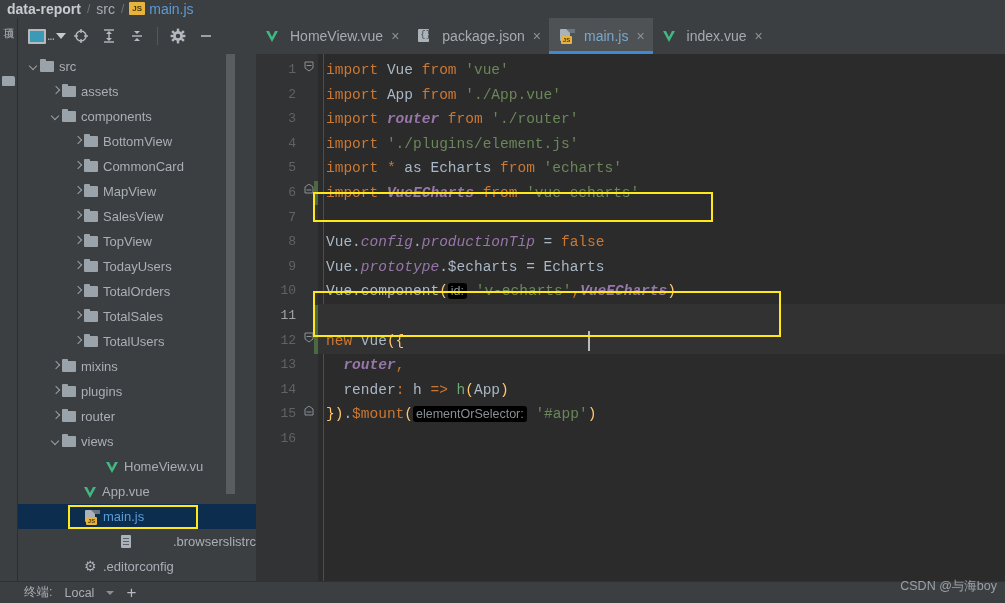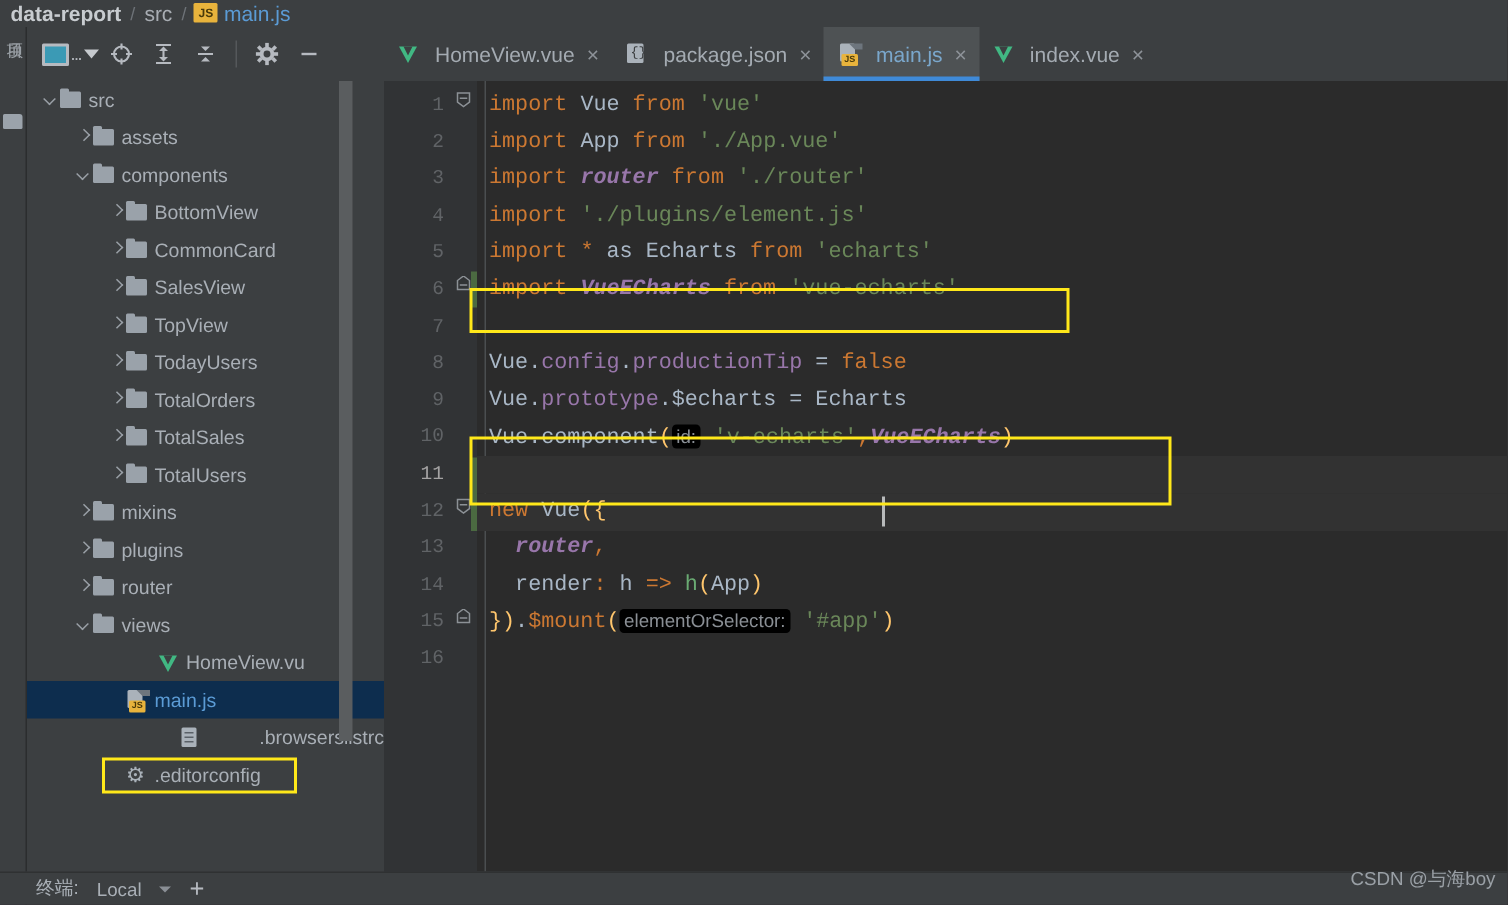--- a/index.html
+++ b/index.html
@@ -324,21 +324,21 @@
   .cline { height: 24.6px; line-height: 24.6px; }
   .curline-bg {
     position: absolute; left: 62px; right: 0;
     height: 24.6px;
     background: #323232;
   }
   .tok-kw  { color: #cc7832; }
   .tok-id  { color: #a9b7c6; }
   .tok-str { color: #6a8759; }
   .tok-ital{ color: #9876aa; font-style: italic; font-weight: bold; }
-  .tok-prop{ color: #9876aa; }
+  .tok-prop{ color: #9876aa; font-style: italic; }
   .tok-fn  { color: #ffc66d; }
   .tok-grn { color: #6aab73; }
   .hintchip {
     background: #000000;
     color: #8a8f95;
     border-radius: 3px;
     padding: 1px 3px;
     font-size: 12.5px;
     font-family: Liberation Sans, sans-serif;
     font-style: normal;
@@ -473,20 +473,25 @@
         <span class="tree-label">BottomView</span>
       </div>
       <div class="tree-row" style="padding-left: 55px;">
         <span class="arrow closed"></span>
         <span class="ico ico-folder"></span>
         <span class="tree-label">CommonCard</span>
       </div>
       <div class="tree-row" style="padding-left: 55px;">
         <span class="arrow closed"></span>
         <span class="ico ico-folder"></span>
+        <span class="tree-label">MapView</span>
+      </div>
+      <div class="tree-row" style="padding-left: 55px;">
+        <span class="arrow closed"></span>
+        <span class="ico ico-folder"></span>
         <span class="tree-label">SalesView</span>
       </div>
       <div class="tree-row" style="padding-left: 55px;">
         <span class="arrow closed"></span>
         <span class="ico ico-folder"></span>
         <span class="tree-label">TopView</span>
       </div>
       <div class="tree-row" style="padding-left: 55px;">
         <span class="arrow closed"></span>
         <span class="ico ico-folder"></span>
@@ -524,20 +529,25 @@
       </div>
       <div class="tree-row" style="padding-left: 33px;">
         <span class="arrow open"></span>
         <span class="ico ico-folder"></span>
         <span class="tree-label">views</span>
       </div>
       <div class="tree-row" style="padding-left: 77px;">
         <span class="arrow"></span>
         <span class="ico ico-vue"></span>
         <span class="tree-label">HomeView.vu</span>
+      </div>
+      <div class="tree-row" style="padding-left: 55px;">
+        <span class="arrow"></span>
+        <span class="ico ico-vue"></span>
+        <span class="tree-label">App.vue</span>
       </div>
       <div class="tree-row selected" style="padding-left: 55px;">
         <span class="arrow"></span>
         <span class="ico ico-js">
           <span class="page"></span>
           <span class="fold"></span>
           <span class="tag">JS</span>
         </span>
         <span class="tree-label">main.js</span>
       </div>

